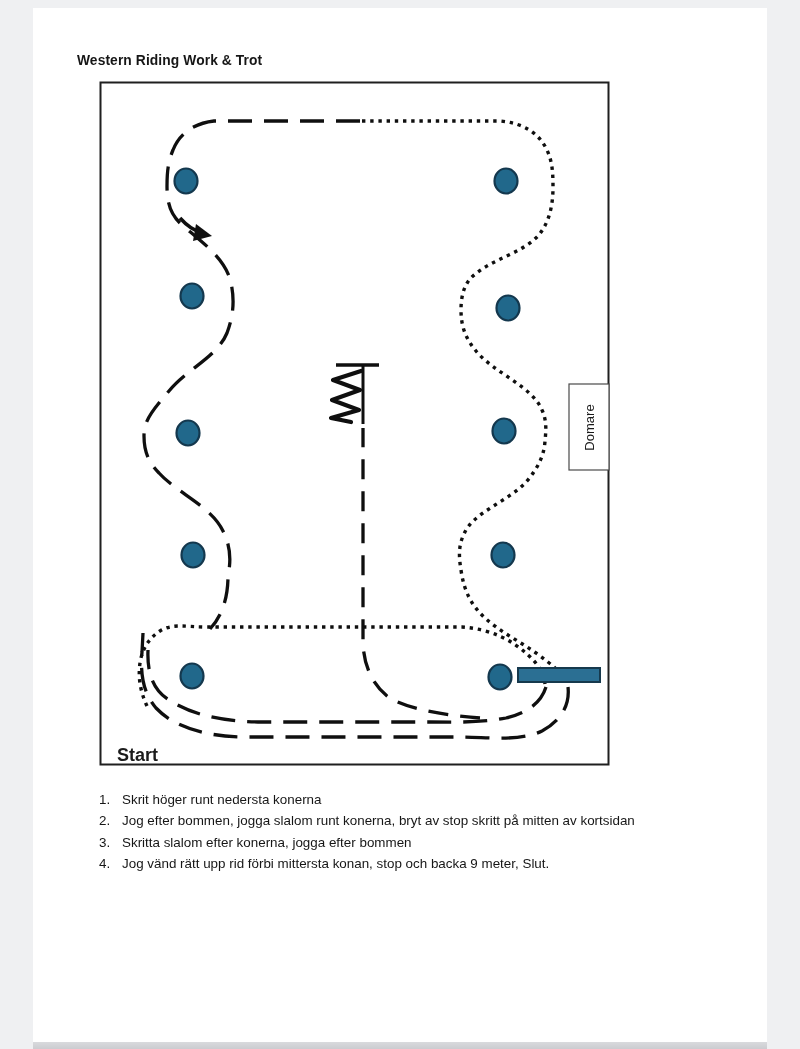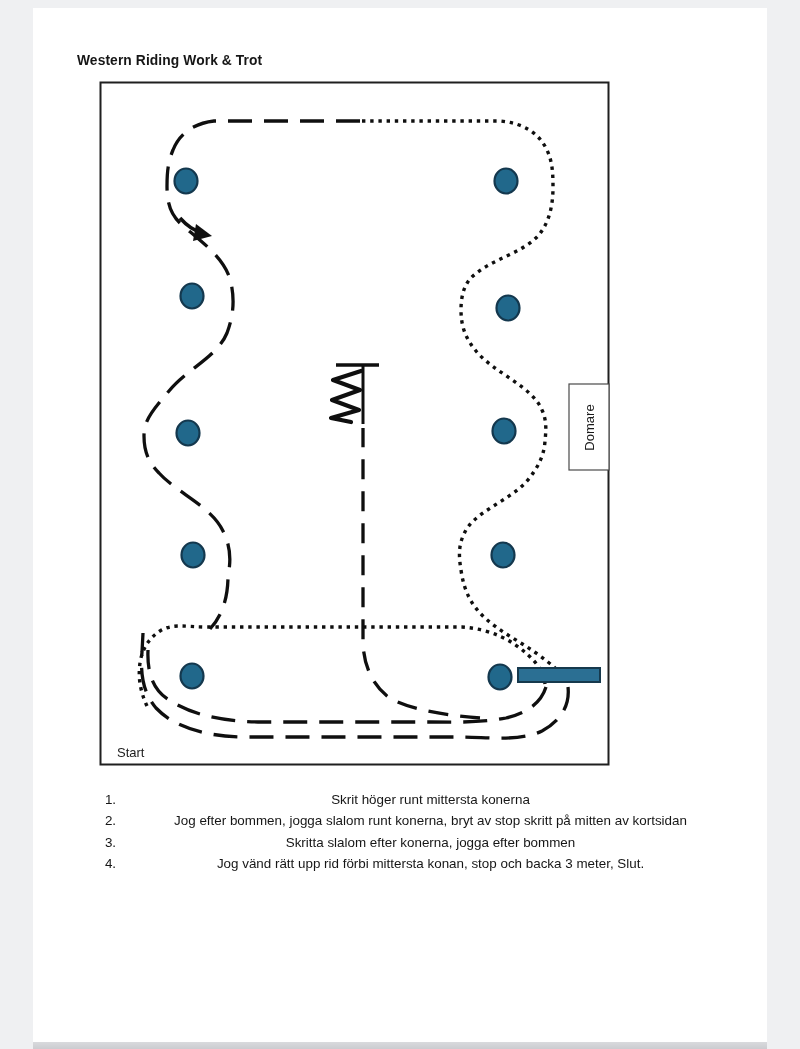--- a/index.html
+++ b/index.html
@@ -6,34 +6,33 @@
   body{
     width:800px;height:1049px;
     background:#eff0f2;
     font-family:"Liberation Sans",sans-serif;
     position:relative;
     overflow:hidden;
   }
   .page{
     position:absolute;left:33px;top:8px;width:734px;height:1034px;
     background:#ffffff;
-    text-align:center;
   }
   .page-shadow{
     position:absolute;left:33px;top:1042px;width:734px;height:7px;
     background:linear-gradient(#d9dadd,#cbccd0);
   }
   .doc-title{
     position:absolute;left:44px;top:45px;
     font-size:13.8px;font-weight:bold;color:#161616;letter-spacing:.1px;
   }
   .diagram-svg{position:absolute;left:0;top:0;}
   .start-label{
     position:absolute;left:84px;top:737px;
-    font-size:13px;color:#1c1c1c;
+    font-size:18px;color:#1c1c1c;font-weight:bold;
   }
   .judge-box-text{
     position:absolute;left:536px;top:376px;width:40px;height:86px;
     display:flex;align-items:center;justify-content:center;
   }
   .judge-box-text span{
     transform:rotate(-90deg);white-space:nowrap;
     font-size:13px;color:#1a1a1a;
   }
   .instructions{
@@ -148,30 +147,30 @@
 
   <div class="start-label">Start</div>
 
   <div class="judge-box-text">
     <span>Domare</span>
   </div>
 
   <div class="instructions">
     <div class="instruction-item">
       <span class="num">1.</span>
-      <span class="txt">Skrit höger runt mittersta konerna</span>
+      <span class="txt">Skrit höger runt nedersta konerna</span>
     </div>
     <div class="instruction-item">
       <span class="num">2.</span>
       <span class="txt">Jog efter bommen, jogga slalom runt konerna, bryt av stop skritt på mitten av kortsidan</span>
     </div>
     <div class="instruction-item">
       <span class="num">3.</span>
       <span class="txt">Skritta slalom efter konerna, jogga efter bommen</span>
     </div>
     <div class="instruction-item">
       <span class="num">4.</span>
-      <span class="txt">Jog vänd rätt upp rid förbi mittersta konan, stop och backa 3 meter, Slut.</span>
+      <span class="txt">Jog vänd rätt upp rid förbi mittersta konan, stop och backa 9 meter, Slut.</span>
     </div>
   </div>
 </div>
 
 <div class="page-shadow"></div>
 
 </body></html>

